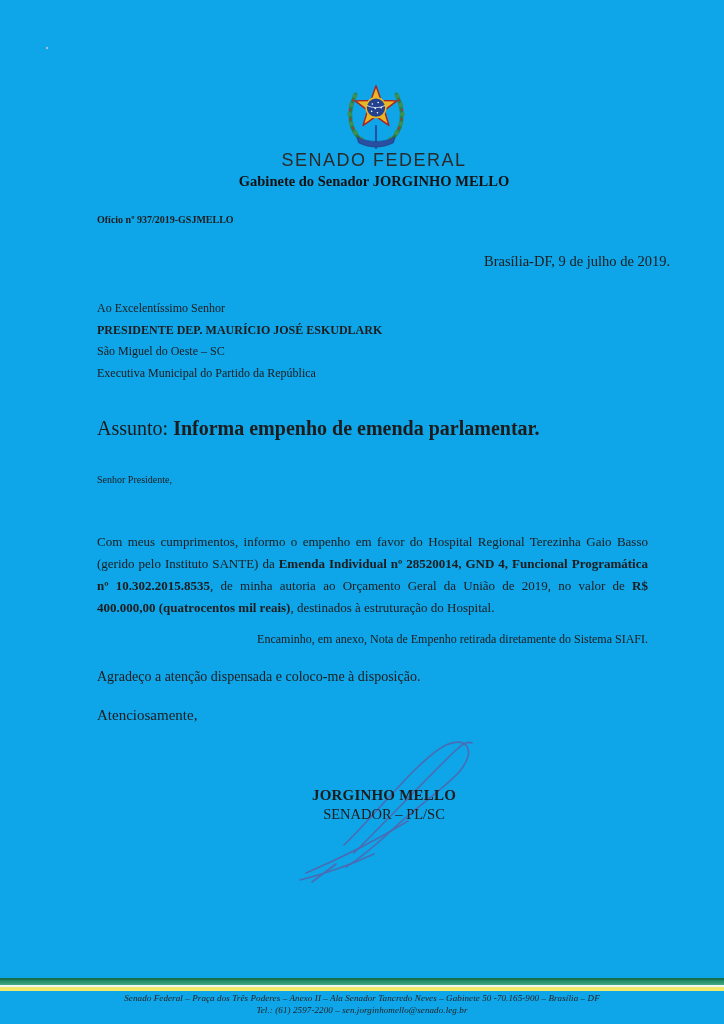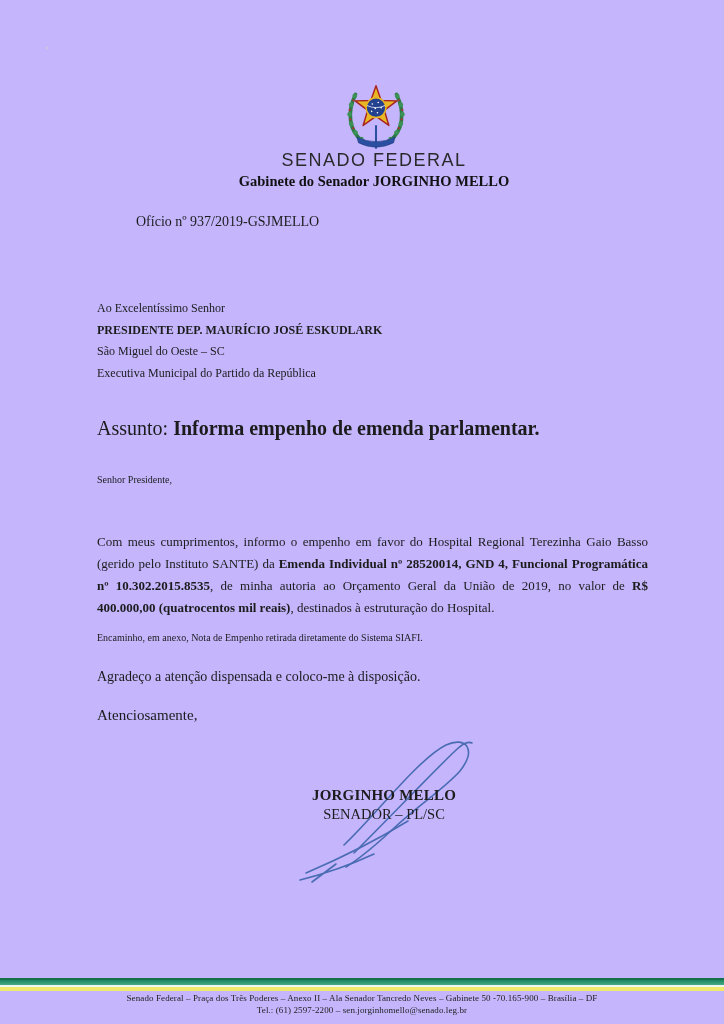--- a/index.html
+++ b/index.html
@@ -1,66 +1,67 @@
 <!DOCTYPE html>
 <html><head>
 <meta charset="utf-8">
 <style>
   html,body{margin:0;padding:0;background:#e8e8e8;}
   .page{
     position:relative;
     width:724px;height:1024px;
-    background:#c4b5fd;
+    background:#0ea5e9;
     margin:0 auto;
     font-family:"Liberation Serif", serif;
     color:#1c1c1c;
     overflow:hidden;
   }
   .abs{position:absolute;}
   .center{text-align:center;}
   .emblem{left:334px;top:74px;width:84px;height:82px;}
   .org-name{
     left:0;top:150px;width:100%;
     font-family:"Liberation Sans", sans-serif;
     font-weight:400;font-size:18px;letter-spacing:1.5px;color:#2a2a2a;
     transform:translateX(12px);
   }
   .office-name{
     left:0;top:173px;width:100%;
     font-weight:bold;font-size:14.5px;color:#111;
     transform:translateX(12px);
   }
-  .reference{left:97px;top:214px;font-weight:normal;font-size:14px;margin-left:39px;}
+  .reference{left:97px;top:214px;font-weight:bold;font-size:10px;}
   .dateline{left:484px;top:253px;font-size:14.5px;}
   .addressee{left:97px;top:298px;font-size:12px;line-height:21.5px;}
   .addressee .bold{font-weight:bold;}
   .subject{left:97px;top:417px;font-size:20px;}
   .subject .bold{font-weight:bold;}
   .greeting{left:97px;top:474px;font-size:10px;}
   .para1{
     left:97px;top:531px;width:551px;
     font-size:13px;line-height:22px;text-align:justify;
   }
   .para1 .bold{font-weight:bold;}
-  .para2{left:97px;top:632px;width:551px;font-size:10px;}
+  .para2{left:97px;top:632px;width:551px;font-size:12px;text-align:right;}
   .para3{left:97px;top:669px;width:551px;font-size:14px;}
   .closing{left:97px;top:707px;font-size:15px;}
   .sig-block{left:0;top:786px;width:100%;line-height:19px;transform:translateX(22px);}
   .sig-name{font-weight:bold;font-size:15px;letter-spacing:.2px;}
   .sig-title{font-size:14.5px;}
   .autograph{left:296px;top:733px;width:210px;height:152px;pointer-events:none;}
   .stripes{left:0;top:978px;width:724px;height:13px;}
   .stripes .s1{height:2px;background:#15714b;}
   .stripes .s2{height:5px;background:linear-gradient(to bottom,#1d8560,#46ab85);}
   .stripes .s3{height:2px;background:#eef7f2;}
   .stripes .s4{height:4px;background:#f0e96b;}
   .footer-text{
     left:0;top:993px;width:100%;
     font-size:9px;line-height:11.5px;color:#222;
     letter-spacing:.1px;
+    font-style:italic;
   }
   .dot-artifact{left:46px;top:47px;width:2px;height:2px;background:#cfcfcf;border-radius:50%;}
 </style>
 </head>
 <body>
 
 <div class="page">
 
   <div class="abs dot-artifact"></div>
 
@@ -119,20 +120,21 @@
     <path d="M 37.5 43 Q 50 49 62.5 43" stroke="#ffffff" stroke-width="1" fill="none"></path>
 
     <path d="M 24 86 Q 50 99 76 86 L 74 94 Q 50 106 26 94 Z" fill="#2b4fa0" stroke="#1d3a7c" stroke-width="0.8"></path>
   </svg>
 
   <div class="abs org-name center">SENADO FEDERAL</div>
   <div class="abs office-name center">Gabinete do Senador JORGINHO MELLO</div>
 
   <div class="abs reference">Ofício nº 937/2019-GSJMELLO</div>
 
+  <div class="abs dateline">Brasília-DF, 9 de julho de 2019.</div>
 
   <div class="abs addressee">
     <div>Ao Excelentíssimo Senhor</div>
     <div class="bold">PRESIDENTE DEP. MAURÍCIO JOSÉ ESKUDLARK</div>
     <div>São Miguel do Oeste – SC</div>
     <div>Executiva Municipal do Partido da República</div>
   </div>
 
   <div class="abs subject"><span>Assunto: </span><span class="bold">Informa empenho de emenda parlamentar.</span></div>
 

